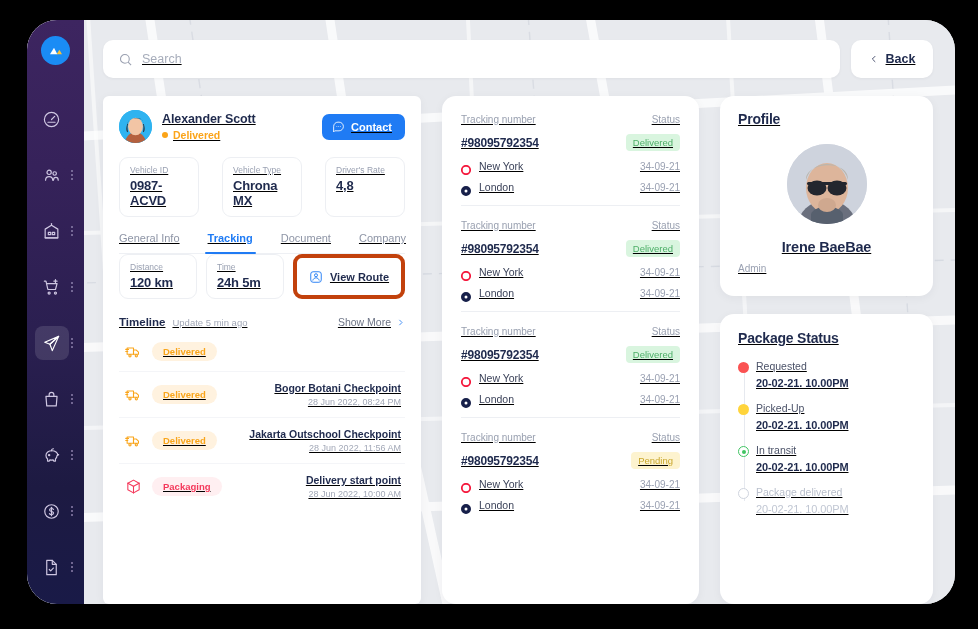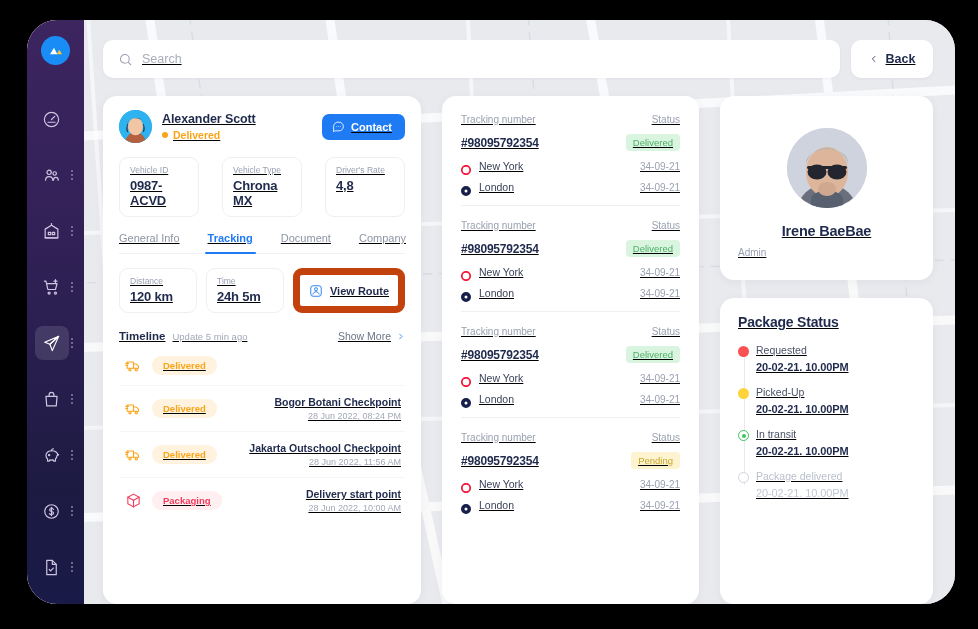--- a/index.html
+++ b/index.html
@@ -96,21 +96,21 @@
 
   
   #columns {
     display: flex; gap: 21px; margin-top: 18px;
     flex: 1; min-height: 0;
   }
   .card { background: #fff; border-radius: 14px; box-shadow: 0 2px 10px rgba(30,35,60,.05); }
 
   
   #col-left { width: 318px; flex: 0 0 318px; display: flex; flex-direction: column; }
-  #detail-card { padding: 14px 16px 0 16px; flex: 1; display: flex; flex-direction: column; min-height: 0; }
+  #detail-card { padding: 14px 16px 0 16px; flex: 1; display: flex; flex-direction: column; min-height: 0; border-radius: 6px; }
 
   #driver-row { display: flex; align-items: center; gap: 10px; }
   #driver-avatar {
     width: 33px; height: 33px; border-radius: 50%; flex: 0 0 33px;
     overflow: hidden; background: #2fb3f0; position: relative;
   }
   #driver-meta { flex: 1; min-width: 0; }
   #driver-name { font-size: 12.5px; font-weight: 700; color: #1f2a4d; letter-spacing: -.1px; }
   #driver-status { display: flex; align-items: center; gap: 5px; margin-top: 3px; }
   #driver-status .dot { width: 6px; height: 6px; border-radius: 50%; background: #fba419; }
@@ -136,24 +136,24 @@
     font-size: 11px; color: #8e95a6; padding: 0 0 9px 0; cursor: pointer;
     position: relative; white-space: nowrap;
   }
   .tab + .tab { margin-left: 28px; }
   .tab.active { color: #1f7bf4; font-weight: 700; }
   .tab.active::after {
     content: ""; position: absolute; left: -3px; right: -3px; bottom: -1px;
     height: 2.5px; background: #1f7bf4; border-radius: 2px;
   }
 
-  #route-row { display: flex; gap: 9px; align-items: stretch; margin-top: 14px; }
+  #route-row { display: flex; gap: 9px; align-items: stretch; }
   #route-row .stat-box { flex: 0 0 auto; width: 78px; }
   #view-route-btn {
-    flex: 1; border: 7px solid #c2410c; border-radius: 9px; background: #fff;
+    flex: 1; border: 4px solid #c2410c; border-radius: 9px; background: #fff;
     display: flex; align-items: center; justify-content: center; gap: 7px;
     cursor: pointer; font-family: inherit; min-width: 0;
   }
   #view-route-btn svg { width: 14px; height: 14px; stroke: #1f7bf4; fill: none; stroke-width: 1.6; }
   #view-route-btn span { font-size: 11px; font-weight: 700; color: #1f2a4d; }
 
   #timeline-head { display: flex; align-items: baseline; margin-top: 17px; }
   #timeline-title { font-size: 11.5px; font-weight: 700; color: #1f2a4d; }
   #timeline-sub { font-size: 9.5px; color: #a2a8b7; margin-left: 7px; }
   #show-more { margin-left: auto; display: flex; align-items: center; gap: 5px; cursor: pointer; }
@@ -662,20 +662,21 @@
                 <span class="trk-city">London</span>
                 <span class="trk-date">34-09-21</span>
               </div>
             </div>
           </section>
       </div>
 
       <div id="col-right">
 
         <section id="profile-card" class="card">
+          <div class="card-title">Profile</div>
           <div id="profile-avatar">
             <svg viewBox="0 0 80 80" width="80" height="80">
               <rect width="80" height="80" fill="#ced3dd"></rect>
               <ellipse cx="40" cy="84" rx="30" ry="28" fill="#6a6f7d"></ellipse>
               <ellipse cx="40" cy="44" rx="21" ry="25" fill="#ddb59b"></ellipse>
               <path d="M19 36 C18 18 62 15 61 36 C58 24 48 20 40 20 C31 20 22 25 19 36Z" fill="#b9b6ae"></path>
               <path d="M24 70 C28 60 52 60 56 70 L56 80 L24 80Z" fill="#57606e"></path>
               <ellipse cx="40" cy="61" rx="9" ry="7" fill="#cfa88f"></ellipse>
               <rect x="20" y="38" width="40" height="3" rx="1.5" fill="#23262e"></rect>
               <ellipse cx="30" cy="44" rx="9.5" ry="7.5" fill="#23262e"></ellipse>

